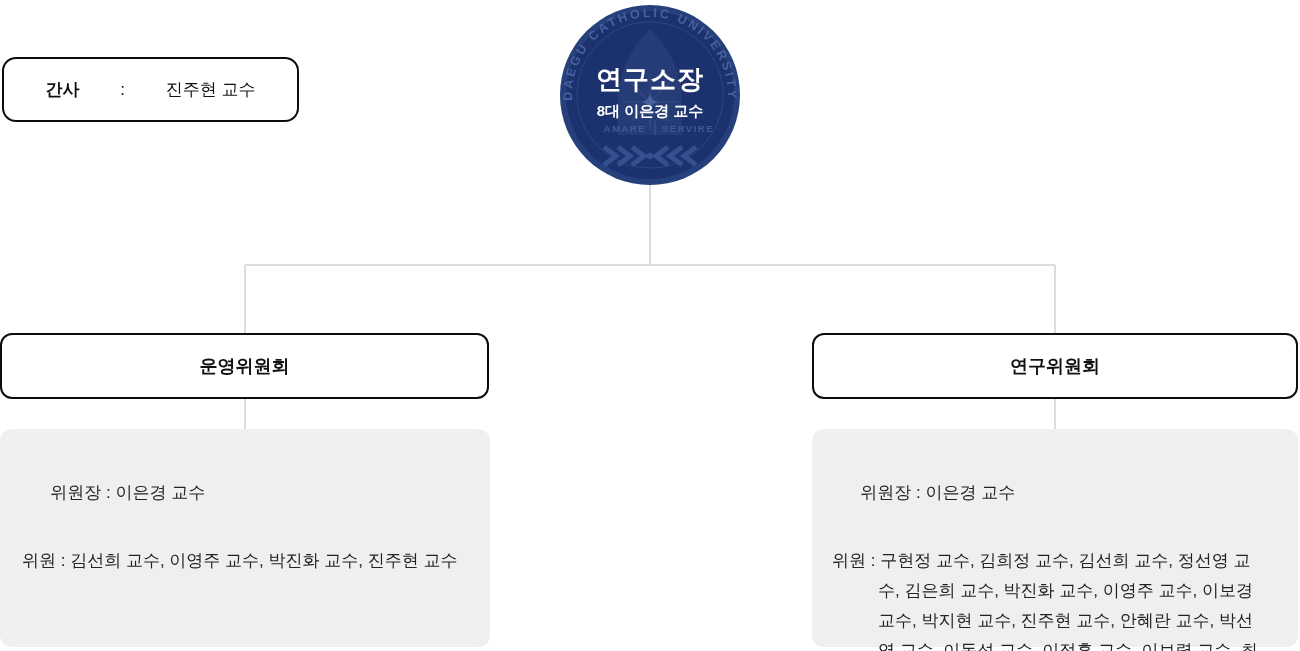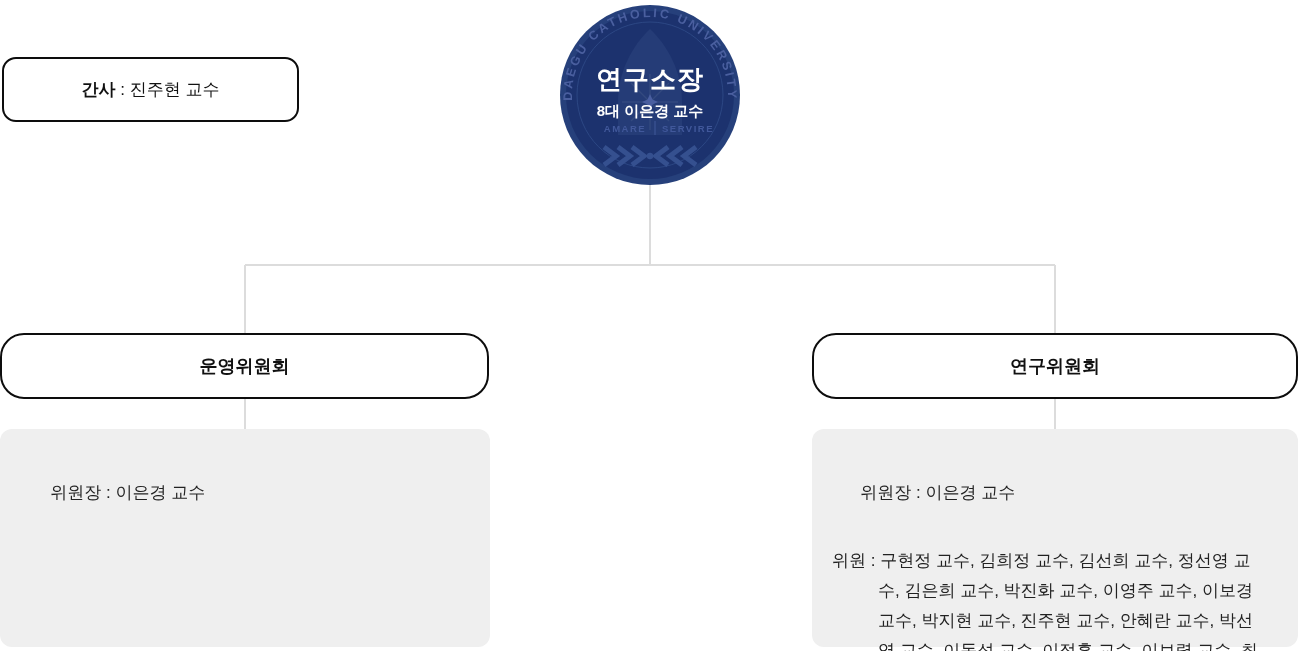--- a/index.html
+++ b/index.html
@@ -39,30 +39,31 @@
     width: 297px; height: 65px;
     background: #ffffff;
     border: 2px solid #0d0d0d;
     border-radius: 14px;
     display: flex;
     align-items: center;
     justify-content: center;
     font-size: 17px;
     color: #111111;
     white-space: pre;
+    gap: 36px;
   }
   .secretary-box .lbl { font-weight: 700; }
 
   
   .committee-box {
     position: absolute;
     height: 66px;
     background: #ffffff;
     border: 2px solid #0d0d0d;
-    border-radius: 24px;
+    border-radius: 12px;
     display: flex;
     align-items: center;
     justify-content: center;
     font-size: 18px;
     font-weight: 700;
     color: #111111;
   }
   .committee-box.left  { left: 0px;   top: 333px; width: 489px; }
   .committee-box.right { left: 812px; top: 333px; width: 486px; }
 
@@ -154,20 +155,23 @@
     <span class="lbl">간사</span><span> : </span><span>진주현 교수</span>
   </div>
 
   <div class="committee-box left">
     <span>운영위원회</span>
   </div>
   <div class="detail-panel left">
     <div class="chair-row">
       <span>위원장 : </span><span>이은경 교수</span>
     </div>
+    <div class="members-row">
+      <span>위원 : </span><span>김선희 교수, 이영주 교수, 박진화 교수, 진주현 교수</span>
+    </div>
   </div>
 
   <div class="committee-box right">
     <span>연구위원회</span>
   </div>
   <div class="detail-panel right">
     <div class="chair-row">
       <span>위원장 : </span><span>이은경 교수</span>
     </div>
     <div class="members-row">

